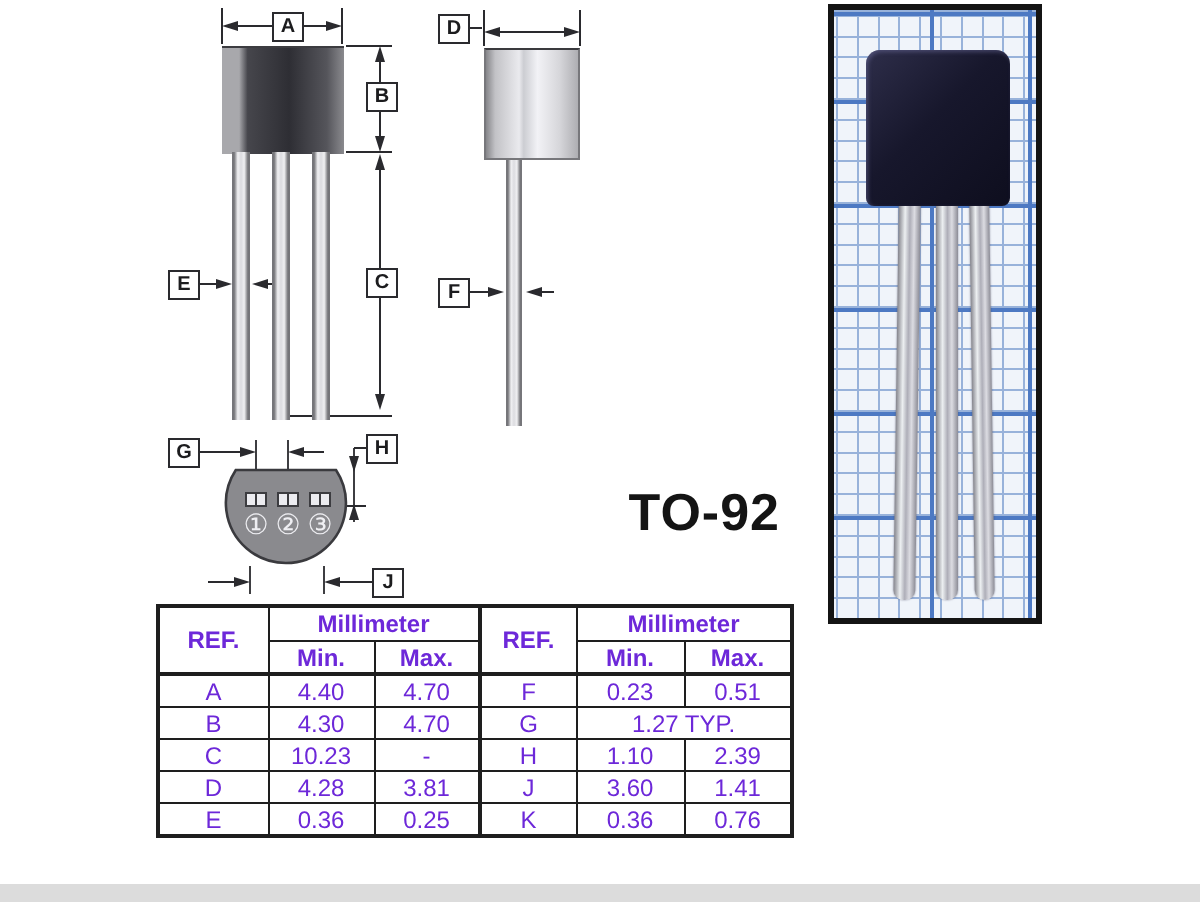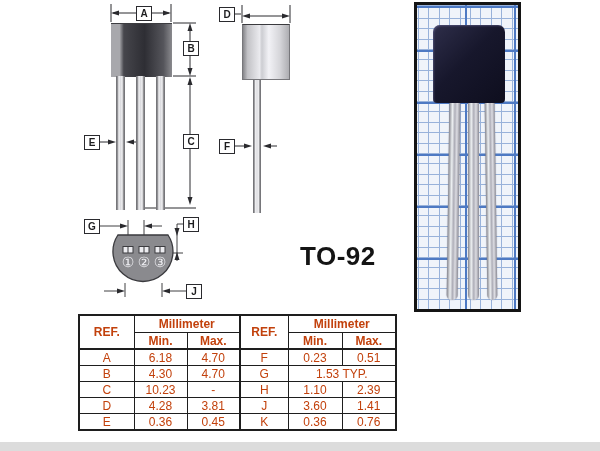--- a/index.html
+++ b/index.html
@@ -17,26 +17,26 @@
       border-top:1px solid #3c3c40;}
   .lead{position:absolute;width:9px;
       background:linear-gradient(90deg,#76767a 0%,#76767a 12%,#f0f0f2 32%,#dcdce0 50%,#f0f0f2 68%,#76767a 88%,#76767a 100%);}
   .side-body{position:absolute;left:242px;top:24px;width:48px;height:56px;border:1px solid #77777b;border-top:1px solid #3a3a3e;box-sizing:border-box;
       background:linear-gradient(90deg,#86868a 0%,#c2c2c6 10%,#eaeaee 36%,#cccdd2 41%,#f2f2f6 56%,#d6d6da 80%,#aeaeb2 100%);}
 
   .pin-marker{position:absolute;width:16px;height:16px;text-align:center;line-height:16px;
       font-size:14px;color:#efeff3;font-weight:normal;}
 
   
-  .pkg-name{position:absolute;left:300px;top:241px;width:90px;text-align:left;
+  .pkg-name{position:absolute;left:300px;top:241px;width:90px;text-align:right;
       font-size:26px;font-weight:bold;letter-spacing:0.5px;color:#141414;}
 
   
-  table.dims{position:absolute;left:78px;top:314px;border-collapse:collapse;border:2px solid #1e1e1e;
-      font-size:12px;color:#c2410c;table-layout:fixed;}
+  table.dims{position:absolute;left:78px;top:302px;border-collapse:collapse;border:2px solid #1e1e1e;
+      font-size:12px;color:#6d28d9;table-layout:fixed;}
   table.dims td,table.dims th{border:1px solid #1e1e1e;text-align:center;padding:0;height:15px;
       font-weight:normal;overflow:hidden;white-space:nowrap;}
   table.dims th{font-weight:bold;}
   table.dims thead tr:first-child th{height:16px;}
   table.dims thead{border-bottom:2px solid #1e1e1e;}
   .sep-l{border-left:2px solid #1e1e1e !important;}
 
   
   .photo{position:absolute;left:414px;top:2px;width:101px;height:304px;border:3px solid #141414;
       background-color:#f0f4fa;
@@ -166,53 +166,53 @@
       <tr>
         <th>Min.</th>
         <th>Max.</th>
         <th>Min.</th>
         <th>Max.</th>
       </tr>
     </thead>
     <tbody>
       <tr>
         <td>A</td>
-        <td>6.18</td>
+        <td>4.40</td>
         <td>4.70</td>
         <td class="sep-l">F</td>
         <td>0.23</td>
         <td>0.51</td>
       </tr>
       <tr>
         <td>B</td>
         <td>4.30</td>
         <td>4.70</td>
         <td class="sep-l">G</td>
-        <td colspan="2">1.53 TYP.</td>
+        <td colspan="2">1.27 TYP.</td>
       </tr>
       <tr>
         <td>C</td>
         <td>10.23</td>
         <td>-</td>
         <td class="sep-l">H</td>
         <td>1.10</td>
         <td>2.39</td>
       </tr>
       <tr>
         <td>D</td>
         <td>4.28</td>
         <td>3.81</td>
         <td class="sep-l">J</td>
         <td>3.60</td>
         <td>1.41</td>
       </tr>
       <tr>
         <td>E</td>
         <td>0.36</td>
-        <td>0.45</td>
+        <td>0.25</td>
         <td class="sep-l">K</td>
         <td>0.36</td>
         <td>0.76</td>
       </tr>
     </tbody>
   </table>
 
   <div class="photo">
     <div class="photo-body"></div>
     <div class="photo-lead" style="left:31px;width:11px;transform:rotate(0.8deg);"></div>

